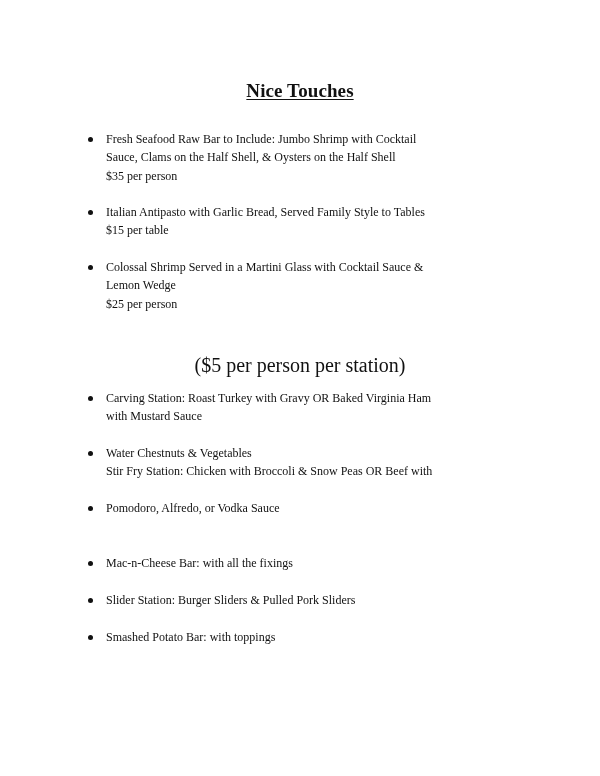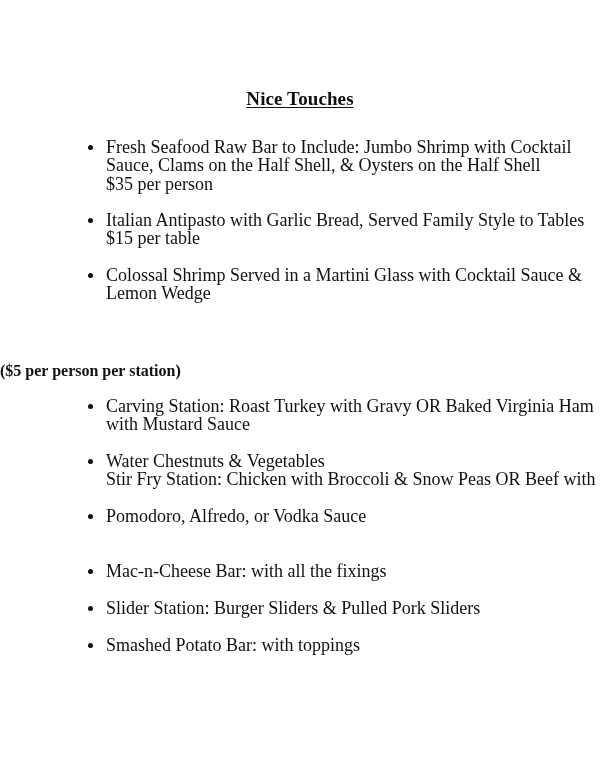--- a/index.html
+++ b/index.html
@@ -1,42 +1,41 @@
 <!DOCTYPE html>
 <html><head>
   <meta charset="utf-8">
   <style>
     html, body { margin: 0; padding: 0; background: #ffffff; }
     body {
       width: 600px; height: 776px; overflow: hidden; position: relative;
       font-family: "DejaVu Serif", "Liberation Serif", serif;
       color: #111111;
     }
-    .page { position: absolute; left: 0; top: 16px; width: 600px; height: 605px; }
+    .page { position: absolute; left: 0; top: 8px; width: 600px; height: 605px; }
     .heading {
       position: absolute; left: 0; width: 600px; text-align: center;
       font-family: "Liberation Serif", serif;
       font-weight: bold; font-size: 19px; text-decoration: underline;
       text-underline-offset: 2px; letter-spacing: 0.1px;
     }
     .subheading {
-      position: absolute; left: 0; width: 600px; 
+      position: absolute; left: 0; width: 600px; text-align: center;
       font-family: "Liberation Serif", serif;
-      font-size: 16px;
-      font-weight: bold;
+      font-size: 20px;
     }
     .item { position: absolute; left: 88px; width: 440px; }
     .bullet {
       position: absolute; left: 0; top: 7px; width: 5px; height: 5px;
       border-radius: 50%; background: #111111;
     }
     .item-text {
       position: absolute; left: 18px; width: 430px;
       font-family: "Liberation Serif", serif;
-      font-size: 18px; line-height: 18.3px; white-space: nowrap;
+      font-size: 12px; line-height: 18.3px; white-space: nowrap;
     }
     .line { display: block; }
   </style>
 </head>
 <body>
 
 <div class="page">
 
   <div class="heading" style="top:72px;">Nice Touches</div>
 
@@ -55,20 +54,21 @@
       <span class="line">Italian Antipasto with Garlic Bread, Served Family Style to Tables</span>
       <span class="line">$15 per table</span>
     </div>
   </div>
 
   <div class="item" style="top:250px;">
     <span class="bullet"></span>
     <div class="item-text">
       <span class="line">Colossal Shrimp Served in a Martini Glass with Cocktail Sauce &amp;</span>
       <span class="line">Lemon Wedge</span>
+      <span class="line">$25 per person</span>
     </div>
   </div>
 
   <div class="subheading" style="top:346px;">($5 per person per station)</div>
 
   <div class="item" style="top:381px;">
     <span class="bullet"></span>
     <div class="item-text">
       <span class="line">Carving Station: Roast Turkey with Gravy OR Baked Virginia Ham</span>
       <span class="line">with Mustard Sauce</span>

